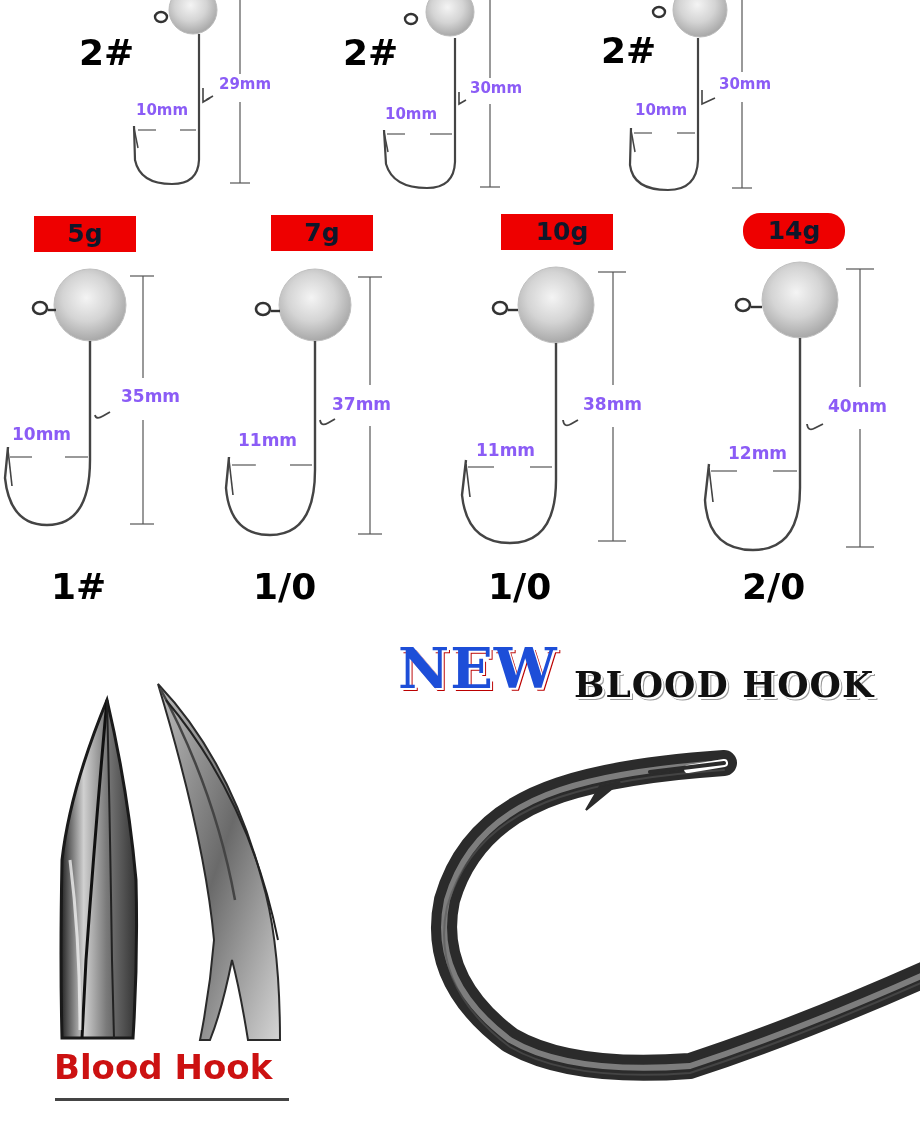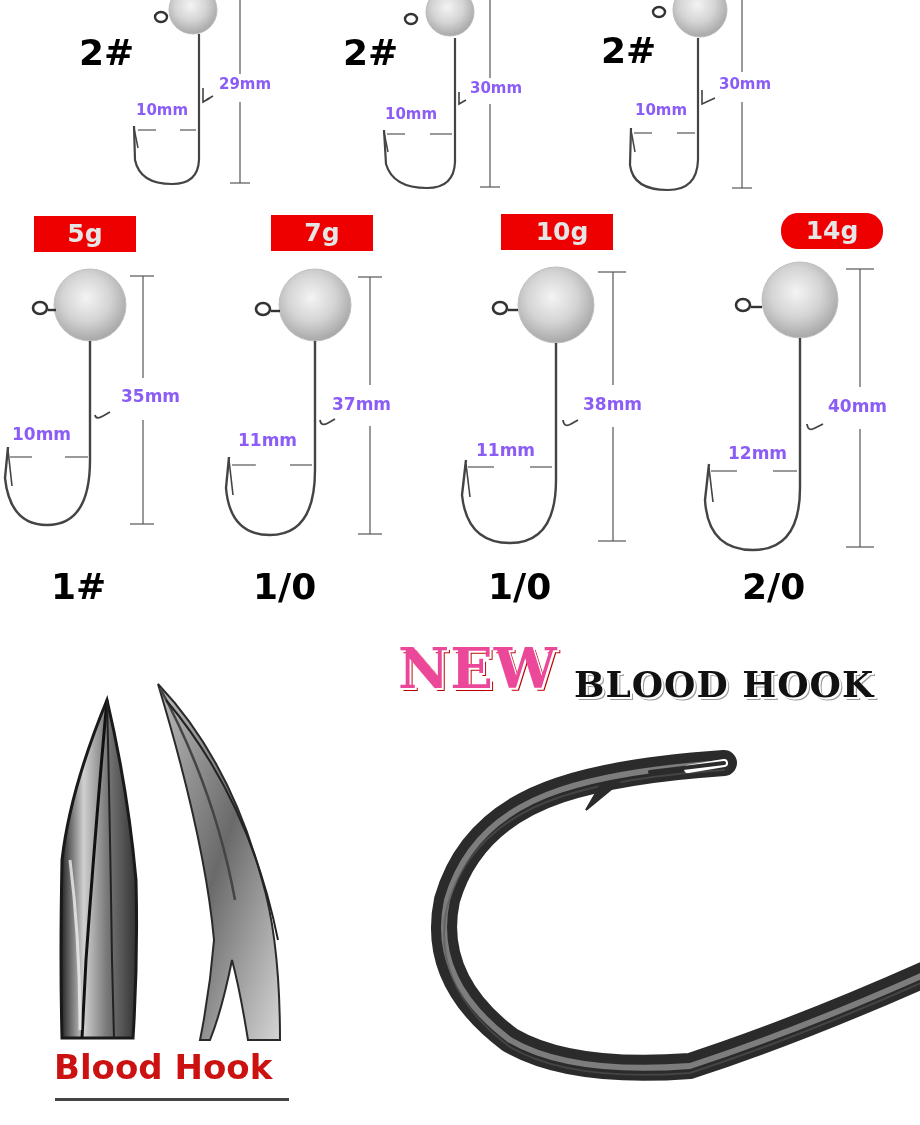--- a/index.html
+++ b/index.html
@@ -1,22 +1,22 @@
 <!DOCTYPE html>
 <html><head>
 <meta charset="utf-8">
 <style>
   html, body { margin: 0; padding: 0; background: #ffffff; }
   body { width: 920px; height: 1125px; position: relative; overflow: hidden; font-family: "DejaVu Sans", sans-serif; }
   .hook-svg { position: absolute; left: 0; top: 0; }
   .size-label { position: absolute; font-family: "DejaVu Sans", sans-serif; font-weight: bold; color: #000; font-size: 36px; line-height: 1; }
   .dim-label { position: absolute; font-family: "DejaVu Sans", sans-serif; font-weight: bold; color: #8b5cf6; font-size: 17px; line-height: 1; white-space: nowrap; }
   .dim-label.small { font-size: 15px; }
-  .weight-badge { position: absolute; background: #ee0000; color: #e5e5e5; font-weight: bold; font-size: 25px; text-align: center; line-height: 36px; height: 36px; width: 102px; font-family: "DejaVu Sans", sans-serif; }
-  .title-new { position: absolute; left: 398px; top: 640px; font-family: "DejaVu Serif", serif; font-weight: bold; font-size: 56px; color: #ec4899; letter-spacing: 1px; text-shadow: 2px 2px 0 #ffffff, 3px 3px 0 #bb0000; line-height: 1; }
+  .weight-badge { position: absolute; background: #ee0000; color: #0f172a; font-weight: bold; font-size: 25px; text-align: center; line-height: 36px; height: 36px; width: 102px; font-family: "DejaVu Sans", sans-serif; }
+  .title-new { position: absolute; left: 398px; top: 640px; font-family: "DejaVu Serif", serif; font-weight: bold; font-size: 56px; color: #1d4ed8; letter-spacing: 1px; text-shadow: 2px 2px 0 #ffffff, 3px 3px 0 #bb0000; line-height: 1; }
   .title-blood { position: absolute; left: 574px; top: 666px; font-family: "DejaVu Serif", serif; font-weight: bold; font-size: 36px; color: #111; letter-spacing: 1px; text-shadow: 2px 2px 0 #ffffff, 3px 3px 0 #999; line-height: 1; }
   .blood-caption { position: absolute; left: 54px; top: 1050px; font-family: "DejaVu Sans", sans-serif; font-weight: bold; font-size: 34px; color: #cc1111; line-height: 1; }
   .blood-underline { position: absolute; left: 55px; top: 1098px; width: 234px; height: 3px; background: #444; }
 </style>
 </head>
 <body>
 
 <svg class="hook-svg" width="920" height="1125" viewBox="0 0 920 1125">
   <defs>
     <radialGradient id="lead" cx="45%" cy="40%" r="60%">
@@ -162,21 +162,21 @@
 <div class="dim-label small" style="left:470px; top:81px;">30mm</div>
 <div class="dim-label small" style="left:385px; top:107px;">10mm</div>
 
 <div class="size-label" style="left:601px; top:33px;">2#</div>
 <div class="dim-label small" style="left:719px; top:77px;">30mm</div>
 <div class="dim-label small" style="left:635px; top:103px;">10mm</div>
 
 <div class="weight-badge" style="left:34px; top:216px;">5g</div>
 <div class="weight-badge" style="left:271px; top:215px;">7g</div>
 <div class="weight-badge" style="left:501px; top:214px;padding-left:10px;">10g</div>
-<div class="weight-badge" style="left:781px; top:213px;border-radius:17px;">14g</div>
+<div class="weight-badge" style="left:743px; top:213px;border-radius:17px;">14g</div>
 
 <div class="dim-label" style="left:112px; top:388px;margin-left:9px;">35mm</div>
 <div class="dim-label" style="left:12px; top:426px;">10mm</div>
 
 <div class="dim-label" style="left:332px; top:396px;">37mm</div>
 <div class="dim-label" style="left:238px; top:432px;">11mm</div>
 
 <div class="dim-label" style="left:583px; top:396px;">38mm</div>
 <div class="dim-label" style="left:476px; top:442px;">11mm</div>
 

